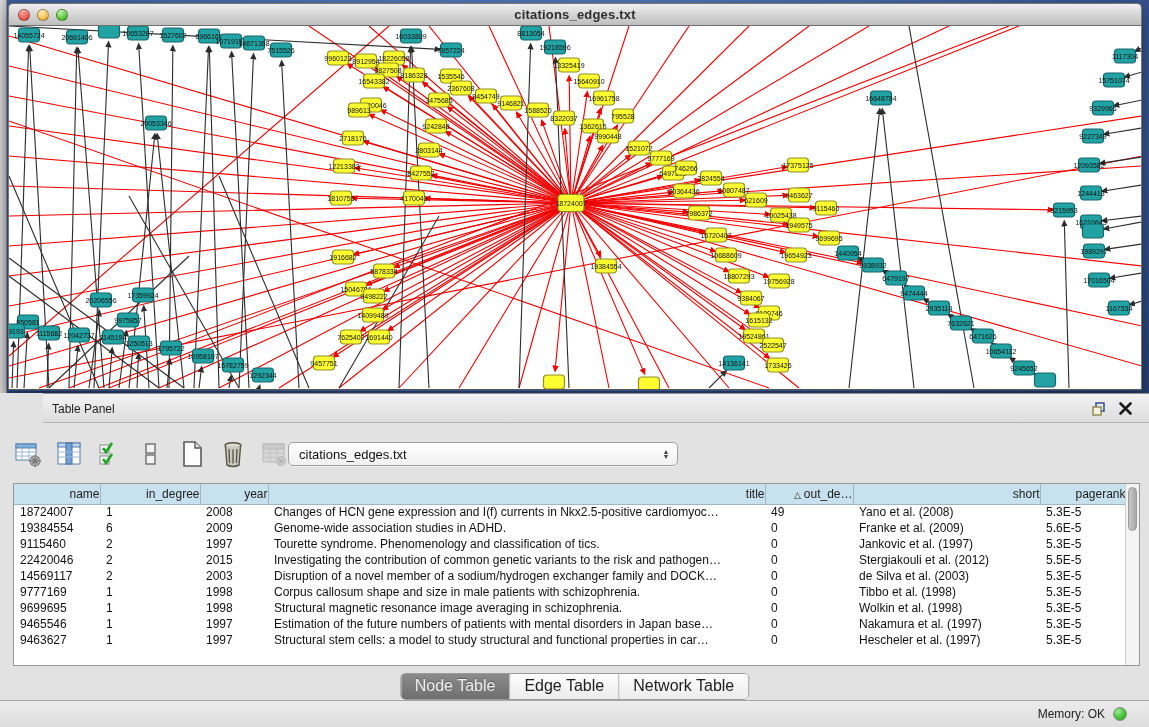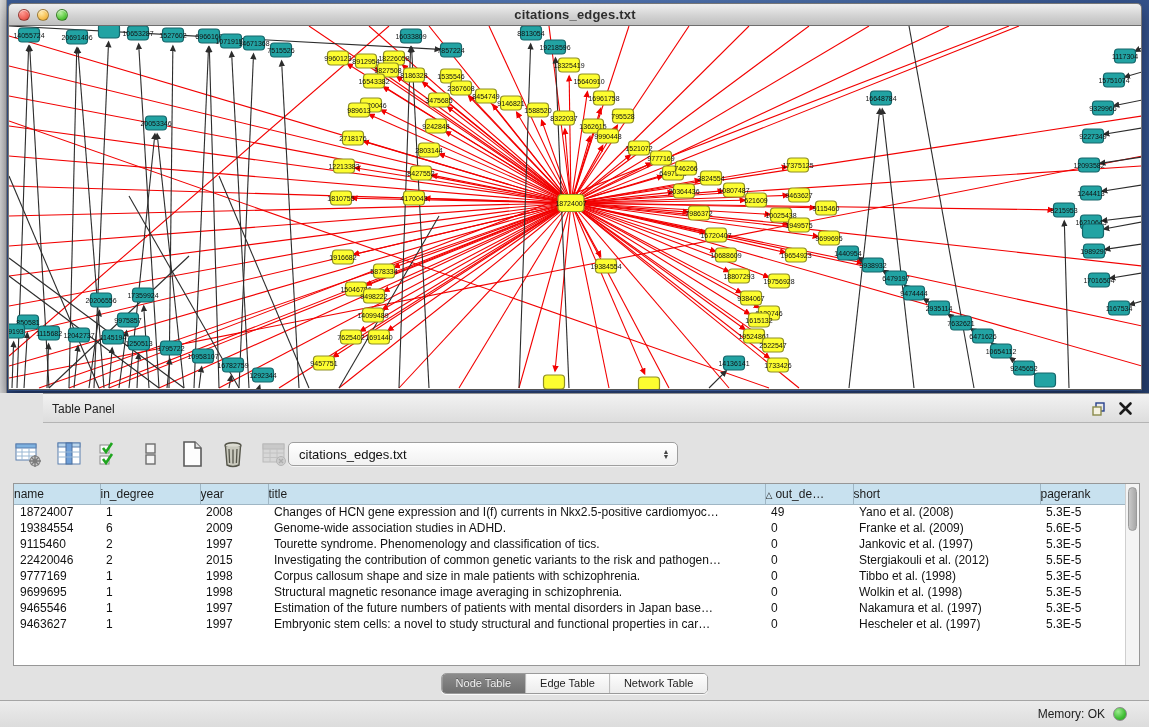--- a/index.html
+++ b/index.html
@@ -50,31 +50,31 @@
     border:1px solid #9f9f9f; border-radius:5px; box-shadow:0 1px 0 rgba(255,255,255,.7);
     display:flex; align-items:center; }
   .dropdown-value { font-size:13px; color:#111; padding-left:10px; flex:1; }
   .dd-stepper { width:18px; display:flex; flex-direction:column; align-items:center; line-height:5px; padding-right:4px; }
   .dd-stepper span { font-size:7px; color:#444; }
 
   .table-frame { position:absolute; left:13px; top:90px; width:1127px; height:183px;
     background:#fff; border:1px solid #979797; }
   table { border-collapse:collapse; table-layout:fixed; width:1112px; font-size:12px; }
   th { background:#c8e1ef; border:1px solid #9fb6c4; border-top:none; font-weight:normal; color:#1c1c1c;
-    height:20px; text-align:left; overflow:hidden; white-space:nowrap; }
+    height:20px; text-align:right; overflow:hidden; white-space:nowrap; }
   th:first-child { border-left:none; }
   td { height:16px; color:#111; padding-left:6px; overflow:hidden; white-space:nowrap; border:none; }
   .sort-tri { font-size:9px; margin-right:3px; }
   .vscroll { position:absolute; right:0; top:0; width:14px; height:181px; background:#f4f4f4; border-left:1px solid #cfcfcf; }
   .vthumb { position:absolute; left:2px; top:3px; width:9px; height:44px; border-radius:5px;
     background:linear-gradient(90deg,#c9c9c9,#a8a8a8); border:1px solid #9a9a9a; }
 
   .tabstrip { position:absolute; left:50%; transform:translateX(-50%); top:280px; display:inline-flex;
     border:1px solid #9a9a9a; border-radius:5px; overflow:hidden; background:#fcfcfc; box-shadow:0 1px 0 rgba(255,255,255,.8); }
-  .tab { font-size:11px; padding:3px 14px 4px; color:#1d1d1d; background:linear-gradient(#fdfdfd,#ececec);
+  .tab { font-size:16px; padding:3px 14px 4px; color:#1d1d1d; background:linear-gradient(#fdfdfd,#ececec);
     border-left:1px solid #b5b5b5; cursor:default; }
   .tab:first-child { border-left:none; }
   .tab.active { background:linear-gradient(#8b8b8b,#6f6f6f); color:#efefef; text-shadow:0 -1px 0 rgba(0,0,0,.3); }
 
   .statusbar { position:absolute; left:0; bottom:0; width:100%; height:27px;
     background:linear-gradient(#ececec,#dcdcdc); border-top:1px solid #a5a5a5;
     display:flex; align-items:center; justify-content:flex-end; }
   .memory-label { font-size:12px; color:#222; margin-right:8px; }
   .memory-orb { width:14px; height:14px; border-radius:50%; margin-right:22px; border:1px solid #8b8b8b;
     background:radial-gradient(circle at 35% 30%, #9cec8e, #3fbe34 60%, #2a9d22); }
@@ -634,20 +634,29 @@
           <tr>
             <td>22420046</td>
             <td>2</td>
             <td>2015</td>
             <td>Investigating the contribution of common genetic variants to the risk and pathogen…</td>
             <td>0</td>
             <td>Stergiakouli et al. (2012)</td>
             <td>5.5E-5</td>
           </tr>
           <tr>
+            <td>14569117</td>
+            <td>2</td>
+            <td>2003</td>
+            <td>Disruption of a novel member of a sodium/hydrogen exchanger family and DOCK…</td>
+            <td>0</td>
+            <td>de Silva et al. (2003)</td>
+            <td>5.3E-5</td>
+          </tr>
+          <tr>
             <td>9777169</td>
             <td>1</td>
             <td>1998</td>
             <td>Corpus callosum shape and size in male patients with schizophrenia.</td>
             <td>0</td>
             <td>Tibbo et al. (1998)</td>
             <td>5.3E-5</td>
           </tr>
           <tr>
             <td>9699695</td>
@@ -664,21 +673,21 @@
             <td>1997</td>
             <td>Estimation of the future numbers of patients with mental disorders in Japan base…</td>
             <td>0</td>
             <td>Nakamura et al. (1997)</td>
             <td>5.3E-5</td>
           </tr>
           <tr>
             <td>9463627</td>
             <td>1</td>
             <td>1997</td>
-            <td>Embryonic stem cells: a novel to study structural and functional properties in car…</td>
+            <td>Structural stem cells: a model to study structural and functional properties in car…</td>
             <td>0</td>
             <td>Hescheler et al. (1997)</td>
             <td>5.3E-5</td>
           </tr>
         </tbody>
     </table>
     <div class="vscroll">
       <div class="vthumb"></div>
     </div>
   </div>

